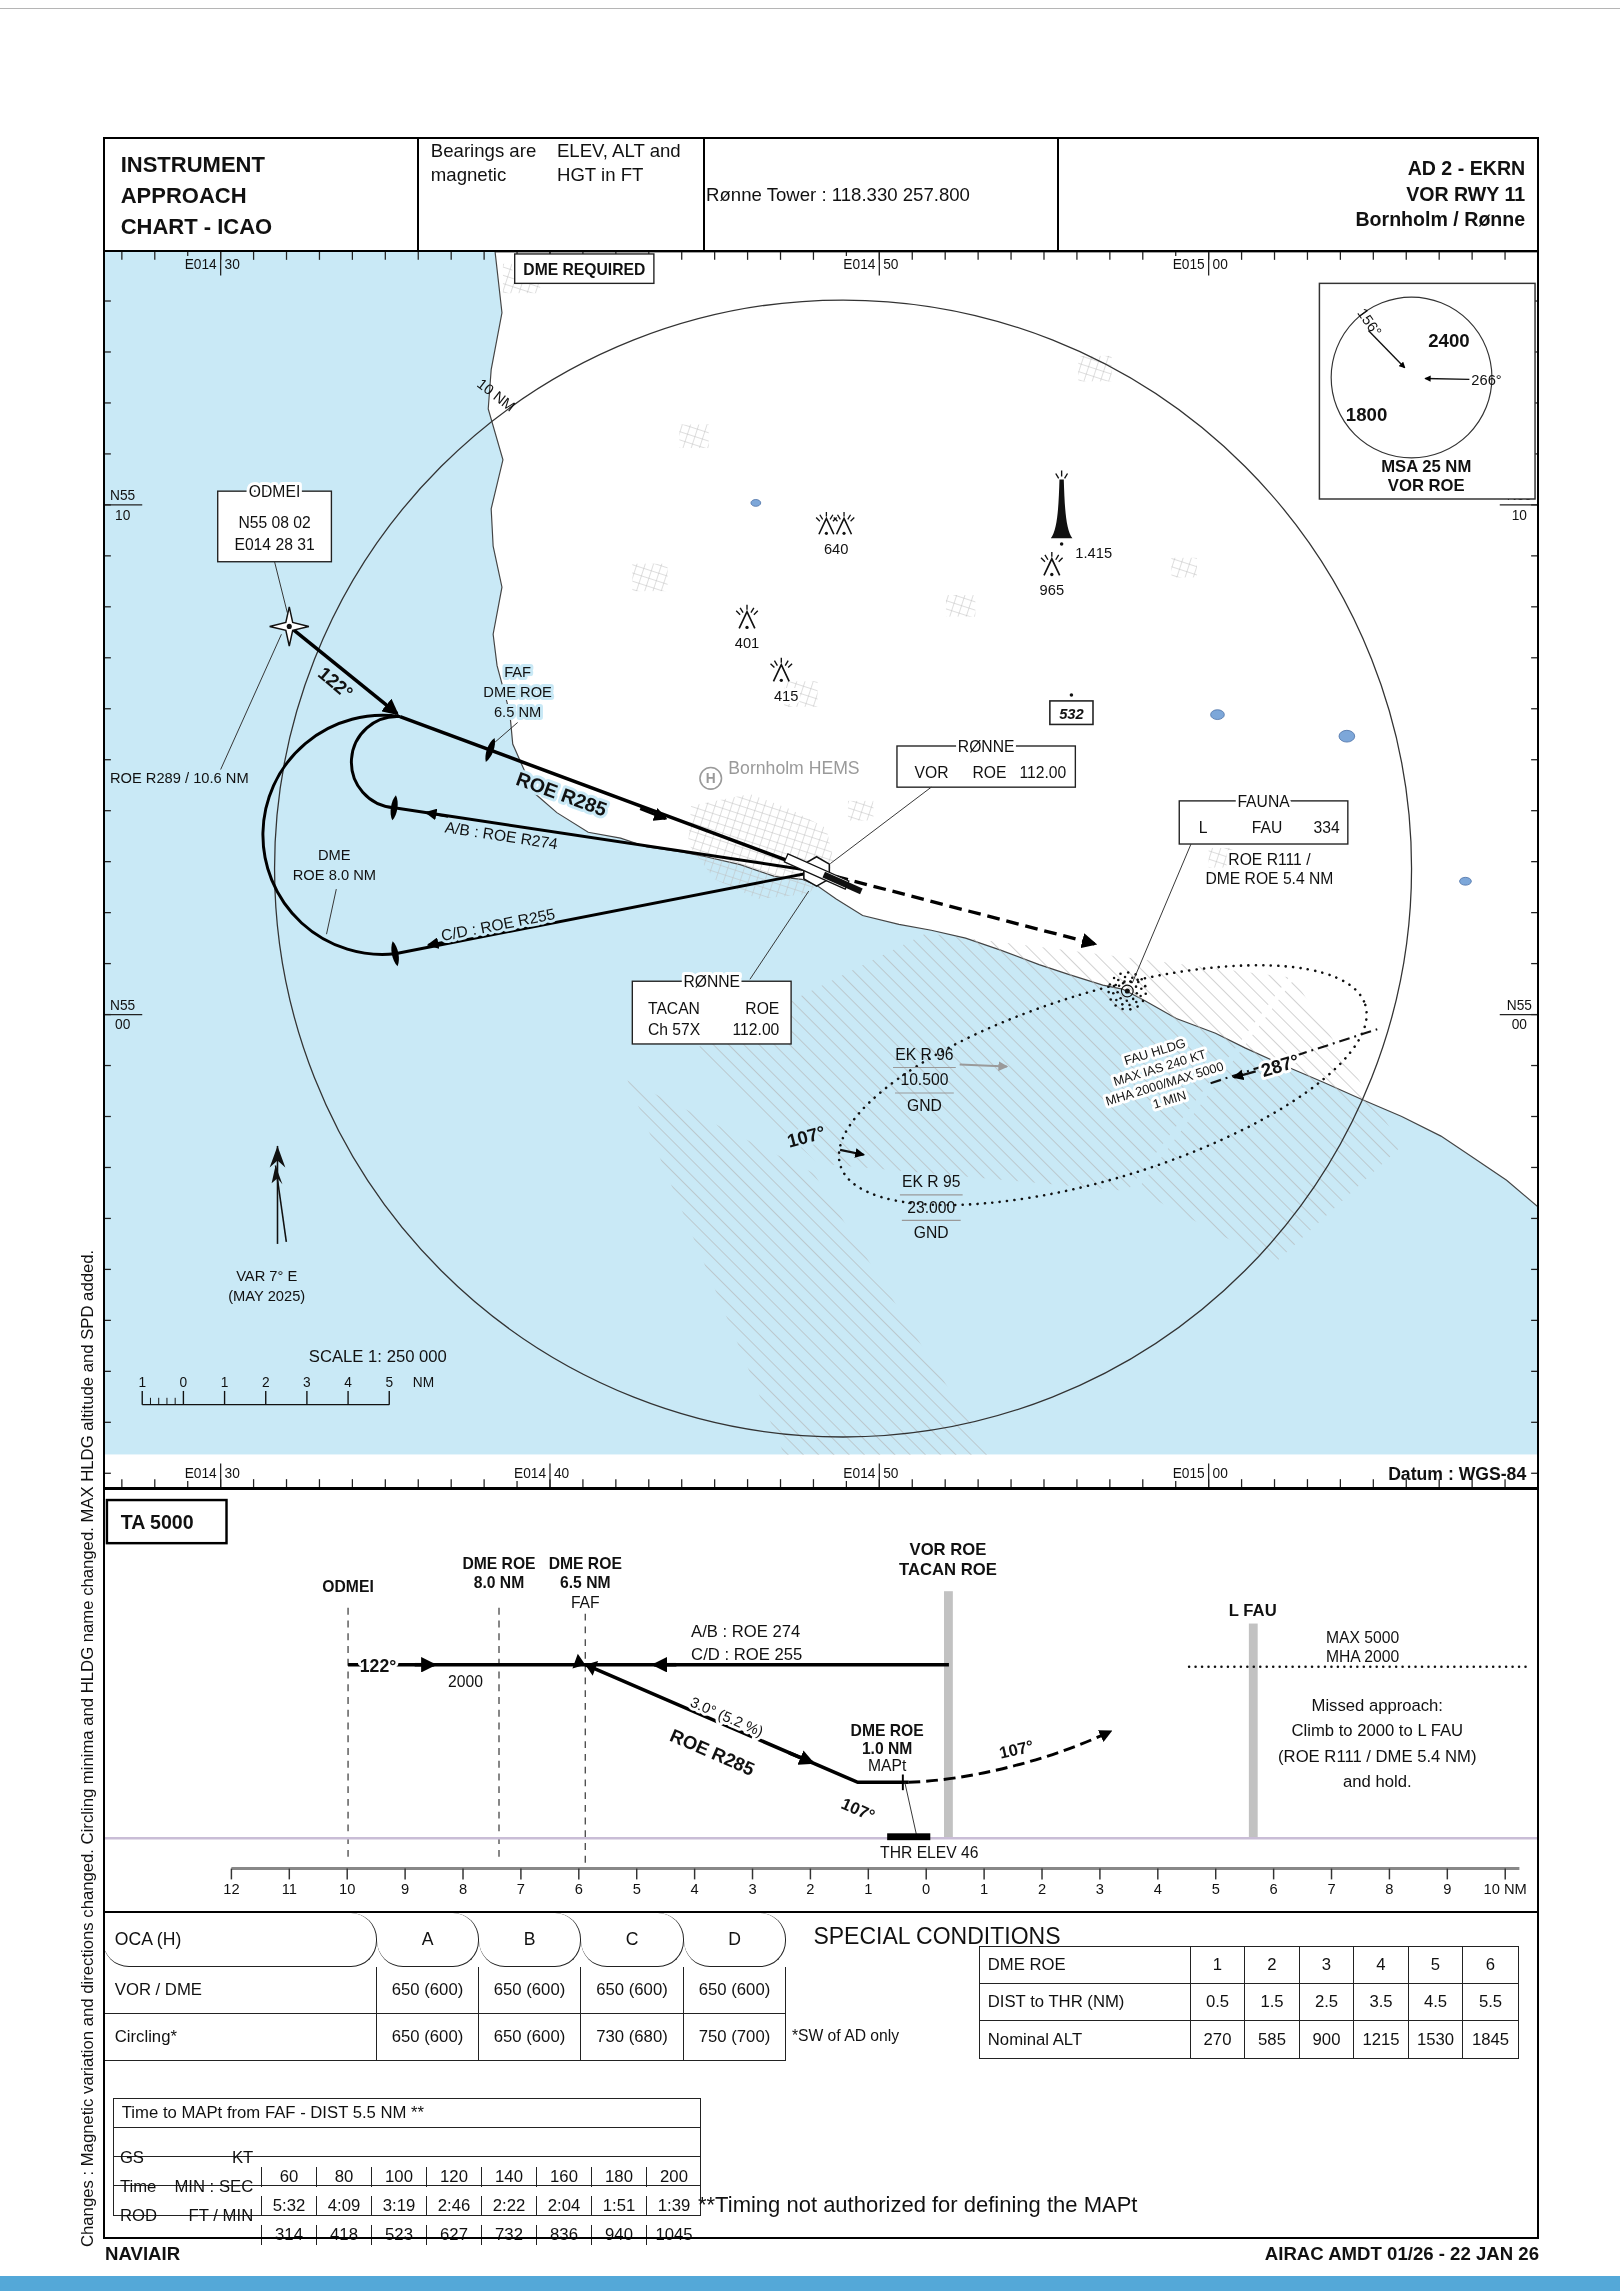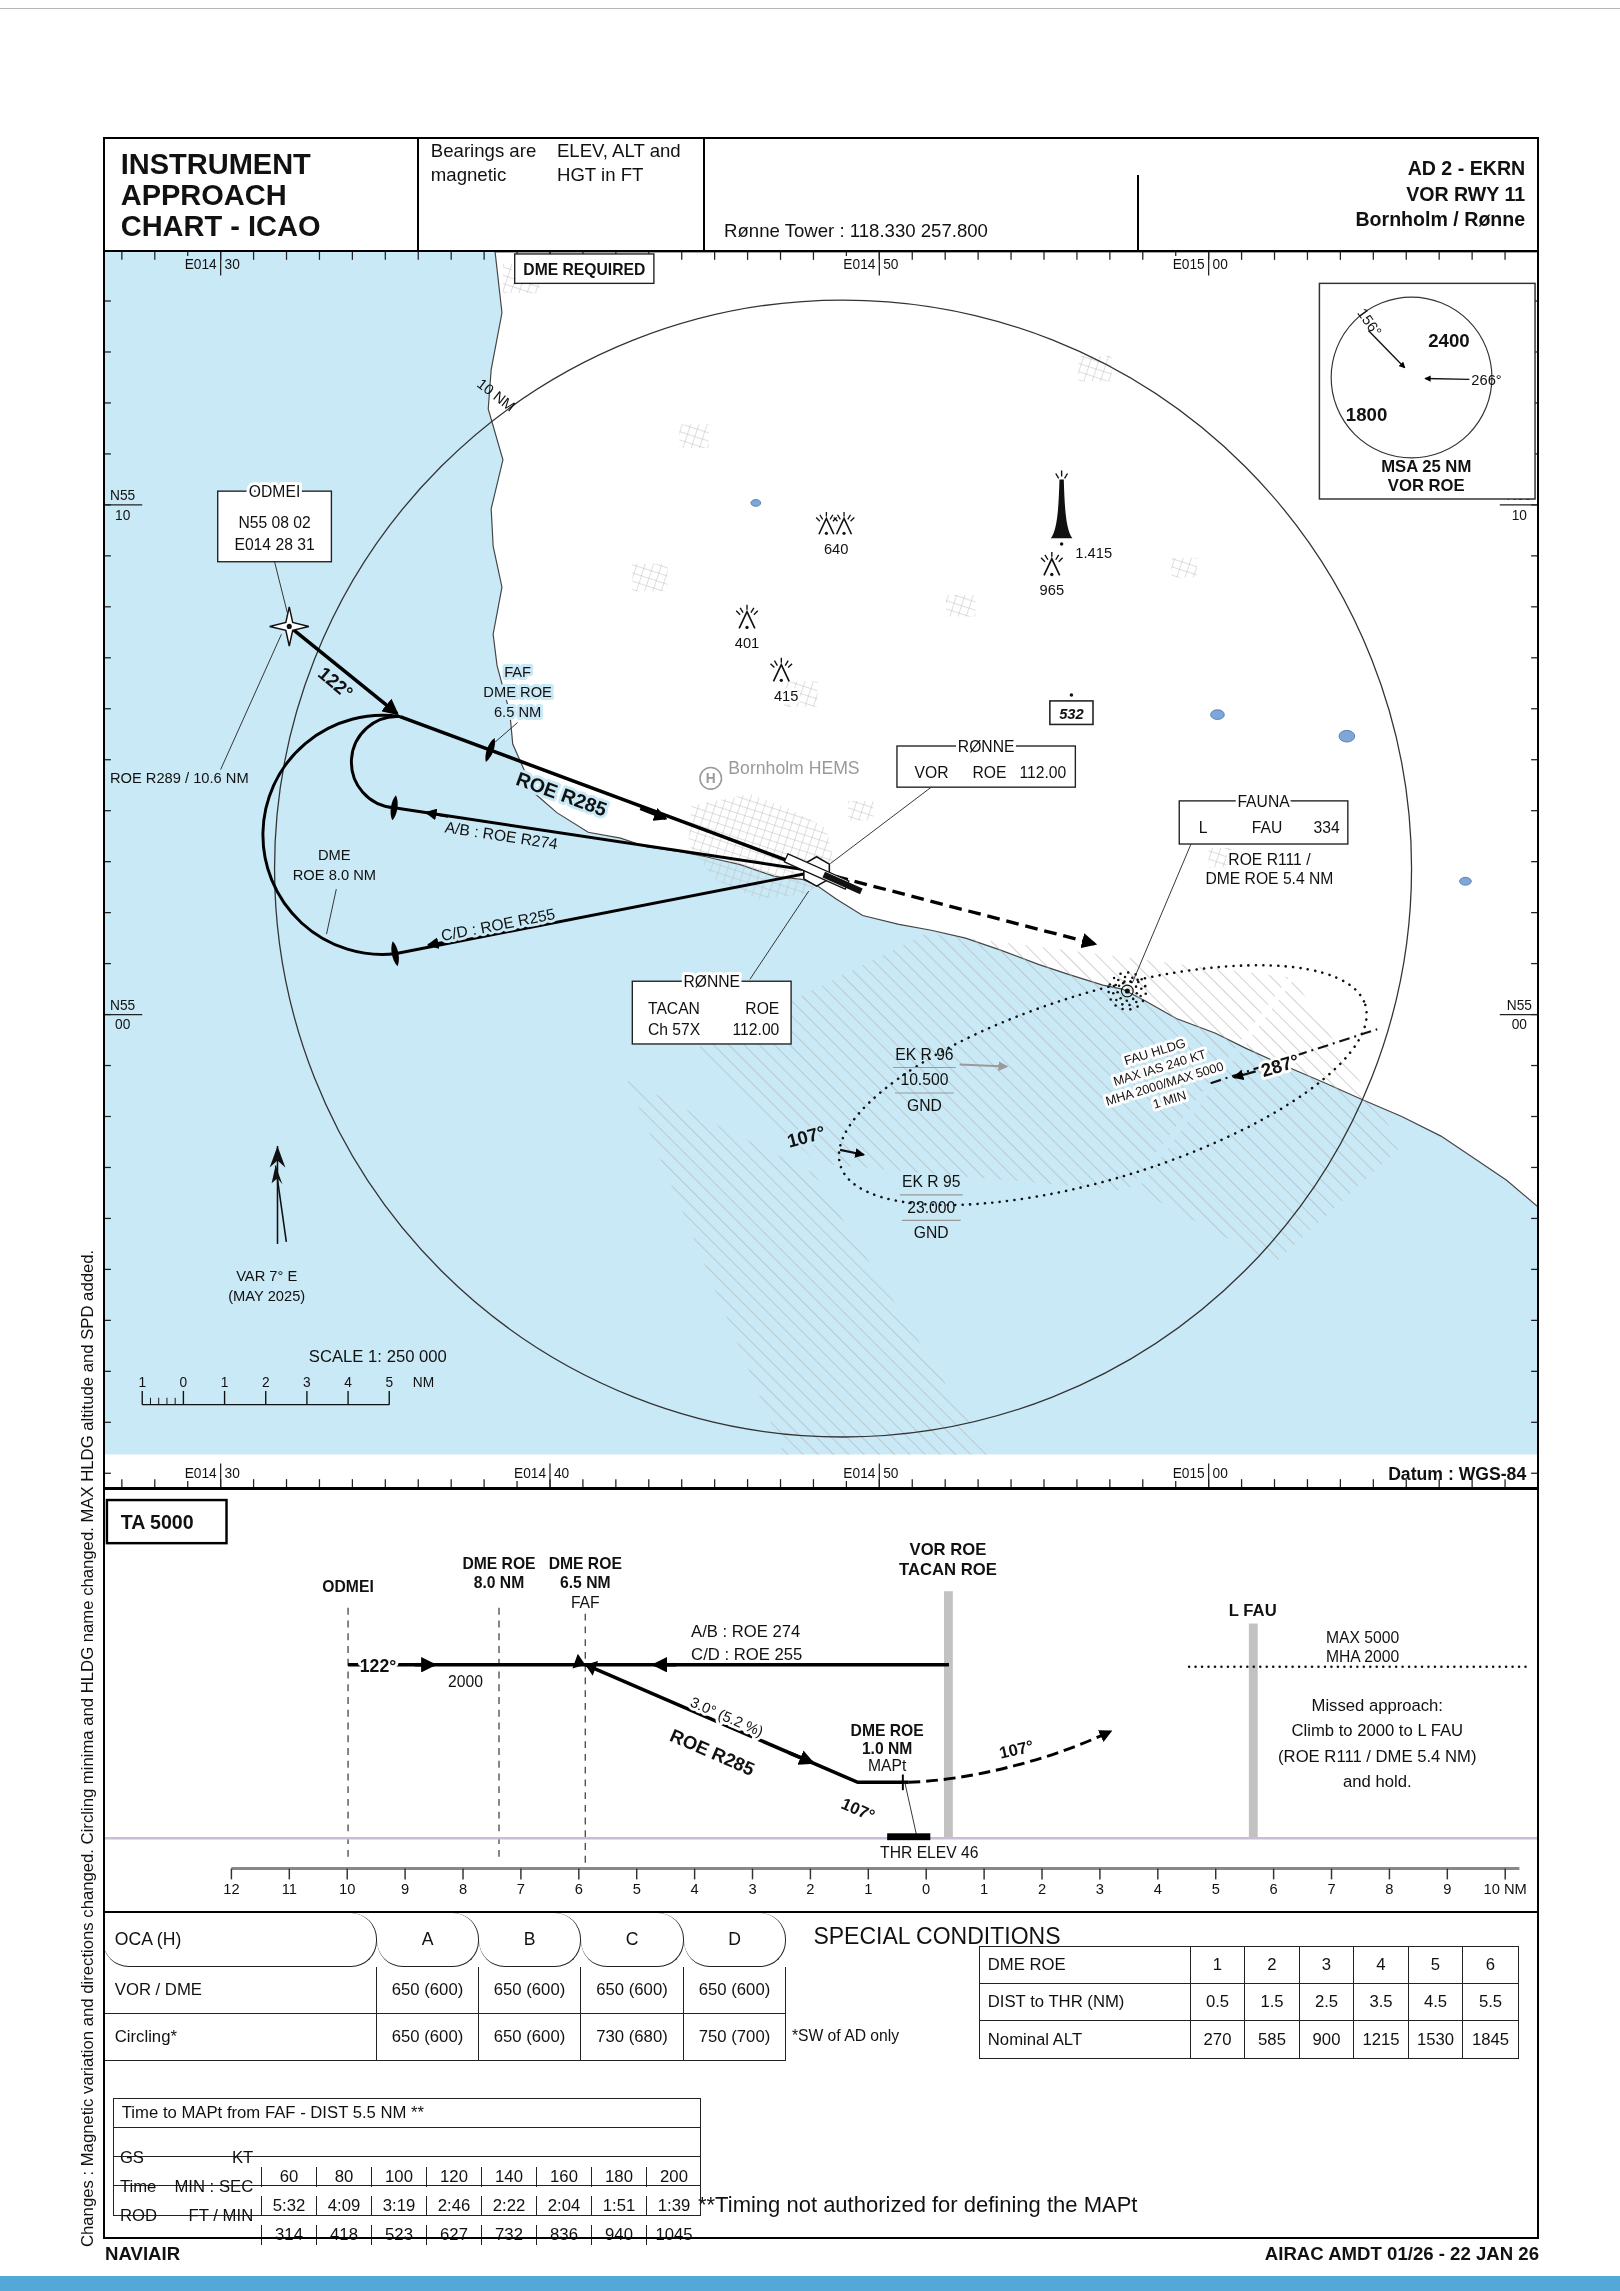--- a/index.html
+++ b/index.html
@@ -6,25 +6,25 @@
   .page{position:relative;width:1620px;height:2292px;background:#fff;overflow:hidden;
         font-family:"Liberation Sans",sans-serif;color:#111;}
   .abs{position:absolute;}
   
   .frame{position:absolute;left:103px;top:137px;width:1436px;height:2102px;
          border:2.9px solid #000;box-sizing:border-box;pointer-events:none;}
   
   .title{position:absolute;left:103px;top:137px;width:1436px;height:115px;box-sizing:border-box;
          border:2.9px solid #000;display:flex;}
   .tcol{box-sizing:border-box;height:100%;}
-  .tc1{width:314px;border-right:2.9px solid #000;padding:9.8px 0 0 15.7px;font-size:29px;font-weight:bold;line-height:31px;}
+  .tc1{width:314px;border-right:2.9px solid #000;padding:9.8px 0 0 15.7px;font-size:22px;font-weight:bold;line-height:31px;}
   .tc2{width:286px;border-right:2.9px solid #000;display:flex;flex-direction:column;}
   .tc2a{height:55px;border-bottom:2.9px solid #000;box-sizing:border-box;display:flex;align-items:center;padding-left:11.8px;font-size:18.6px;}
   .tc2b{flex:1;display:flex;flex-direction:row;justify-content:center;padding-left:11.8px;font-size:18.6px;line-height:23.5px;}
-  .tc3{width:434px;border-right:2.9px solid #000;display:flex;align-items:center;padding-left:19px;font-size:18.6px;margin-top:36px;}
+  .tc3{width:354px;border-right:2.9px solid #000;display:flex;align-items:center;padding-left:1px;font-size:18.6px;}
   .tc4{flex:1;display:flex;flex-direction:column;justify-content:center;align-items:flex-end;
        padding-right:11.8px;font-size:19.6px;font-weight:bold;line-height:25.5px;text-align:right;}
   
   .sidenote{position:absolute;left:78px;top:2247px;transform:rotate(-90deg);transform-origin:0 0;
             white-space:nowrap;font-size:16.7px;color:#111;}
   
   svg{font-family:"Liberation Sans",sans-serif;}
   svg text{fill:#111;}
   .hw{paint-order:stroke;stroke:#c9e9f6;stroke-width:6px;stroke-linejoin:round;}
   .hl{paint-order:stroke;stroke:#ffffff;stroke-width:6px;stroke-linejoin:round;}

